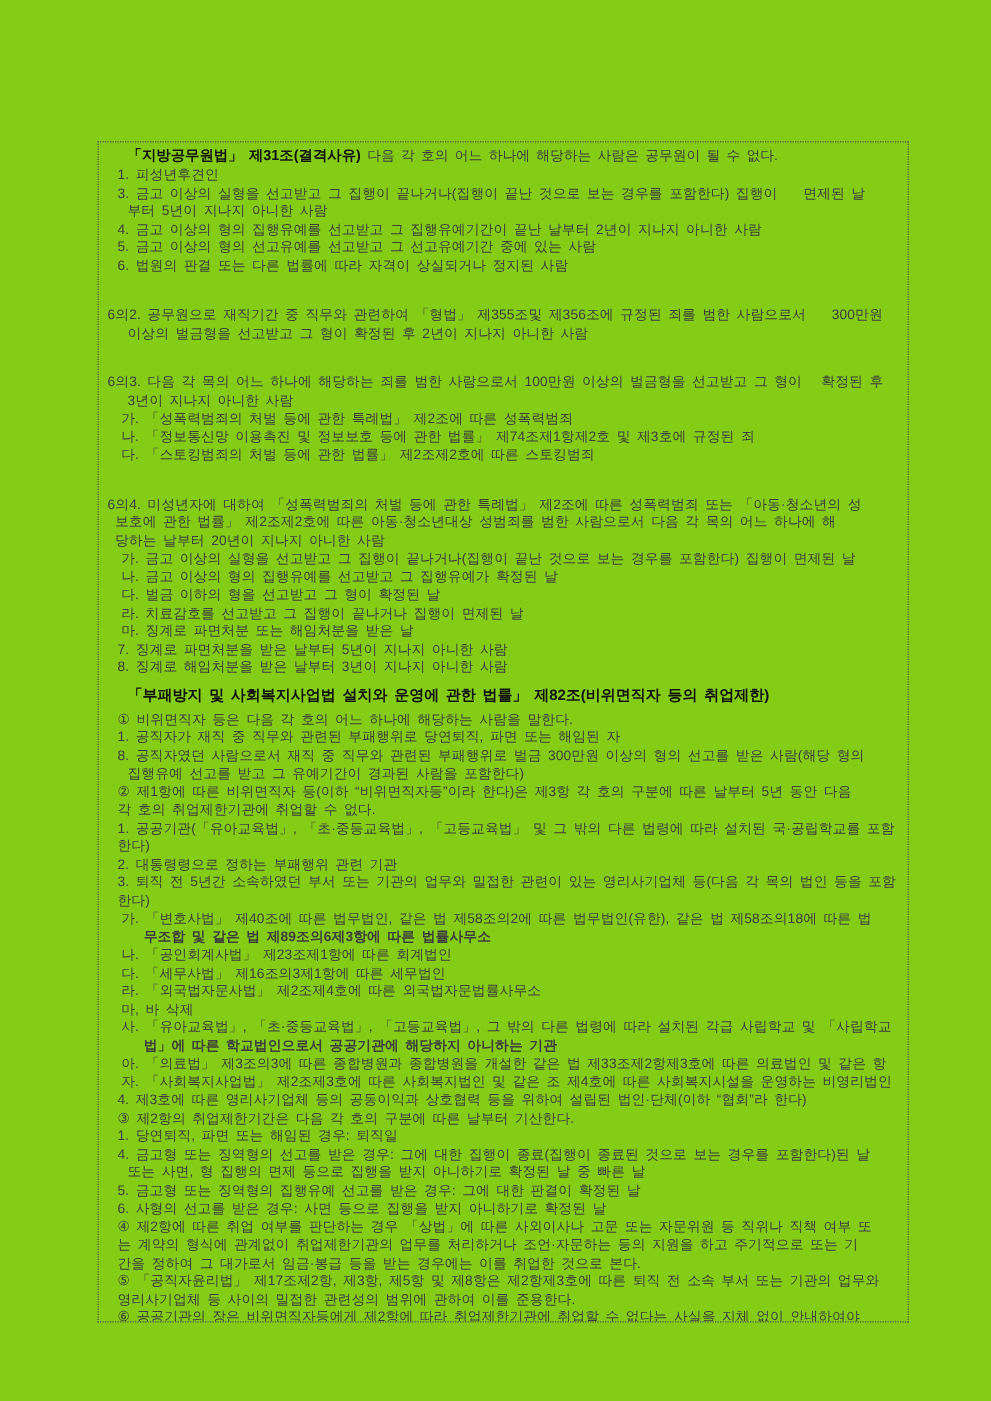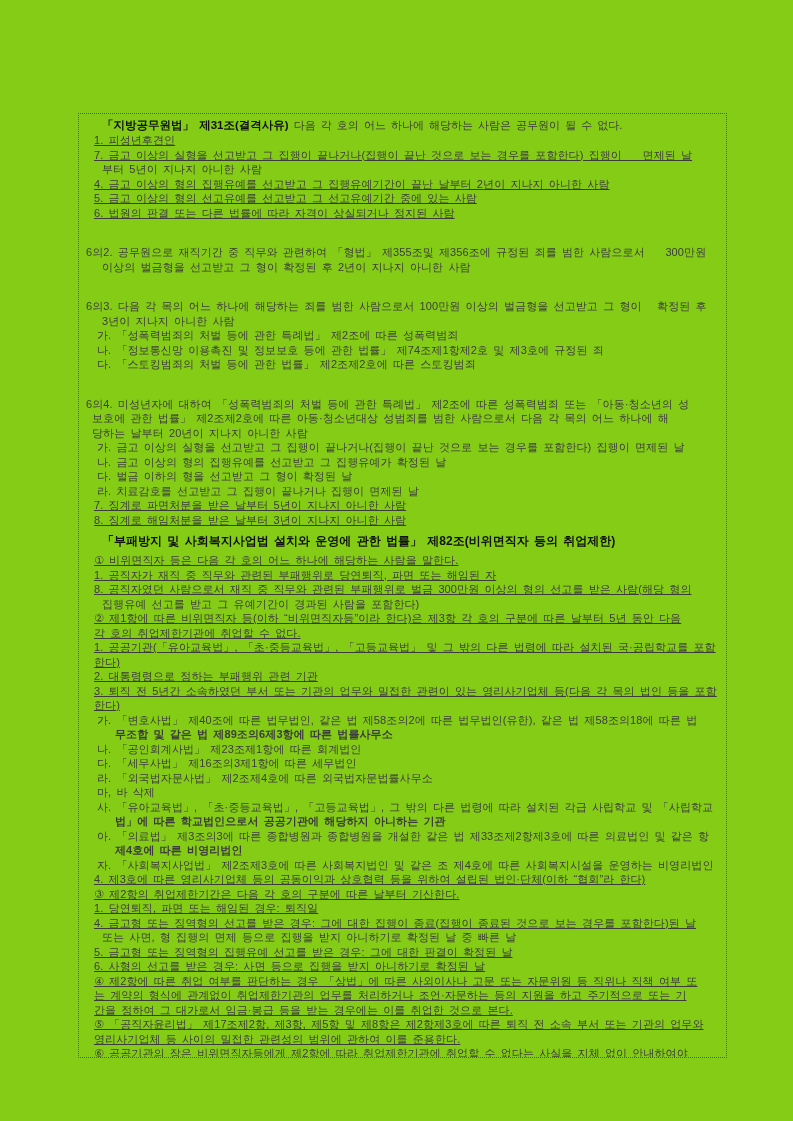--- a/index.html
+++ b/index.html
@@ -26,54 +26,55 @@
     color:#3c3c3c;
     white-space:pre-wrap;
     word-spacing:2px;
     letter-spacing:0.1px;
   }
   .hdr{white-space:pre-wrap;word-spacing:2px;line-height:16px;color:#3c3c3c;font-size:11px;}
   .hdr .b{font-weight:bold;color:#111;font-size:11.5px;}
   .hdr2{margin-top:6px;margin-bottom:3px;line-height:17px;}
   .hdr2 .b{font-size:12px;}
   
-  .a{padding-left:13px;text-decoration:underline;}
+  .a{padding-left:13px;}
   .a6{padding-left:5px;margin-top:25px;}
   .b{padding-left:21px;}
   .b2{padding-left:11px;}
   .c{padding-left:16px;}
   .d{padding-left:34px;font-weight:bold;}
 </style>
 </head>
 <body>
 
 <div class="page">
   <div class="doc-box">
 
     <div class="hdr"><span class="b">「지방공무원법」 제31조(결격사유)</span><span> 다음 각 호의 어느 하나에 해당하는 사람은 공무원이 될 수 없다.</span></div>
     <div class="ln a">1. 피성년후견인</div>
-    <div class="ln a">7. 금고 이상의 실형을 선고받고 그 집행이 끝나거나(집행이 끝난 것으로 보는 경우를 포함한다) 집행이    면제된 날</div>
+    <div class="ln a">3. 금고 이상의 실형을 선고받고 그 집행이 끝나거나(집행이 끝난 것으로 보는 경우를 포함한다) 집행이    면제된 날</div>
     <div class="ln b">부터 5년이 지나지 아니한 사람</div>
     <div class="ln a">4. 금고 이상의 형의 집행유예를 선고받고 그 집행유예기간이 끝난 날부터 2년이 지나지 아니한 사람</div>
     <div class="ln a">5. 금고 이상의 형의 선고유예를 선고받고 그 선고유예기간 중에 있는 사람</div>
     <div class="ln a">6. 법원의 판결 또는 다른 법률에 따라 자격이 상실되거나 정지된 사람</div>
     <div class="ln a6">6의2. 공무원으로 재직기간 중 직무와 관련하여 「형법」 제355조및 제356조에 규정된 죄를 범한 사람으로서    300만원</div>
     <div class="ln b">이상의 벌금형을 선고받고 그 형이 확정된 후 2년이 지나지 아니한 사람</div>
     <div class="ln a6">6의3. 다음 각 목의 어느 하나에 해당하는 죄를 범한 사람으로서 100만원 이상의 벌금형을 선고받고 그 형이   확정된 후</div>
     <div class="ln b">3년이 지나지 아니한 사람</div>
     <div class="ln c">가. 「성폭력범죄의 처벌 등에 관한 특례법」 제2조에 따른 성폭력범죄</div>
     <div class="ln c">나. 「정보통신망 이용촉진 및 정보보호 등에 관한 법률」 제74조제1항제2호 및 제3호에 규정된 죄</div>
     <div class="ln c">다. 「스토킹범죄의 처벌 등에 관한 법률」 제2조제2호에 따른 스토킹범죄</div>
     <div class="ln a6">6의4. 미성년자에 대하여 「성폭력범죄의 처벌 등에 관한 특례법」 제2조에 따른 성폭력범죄 또는 「아동·청소년의 성</div>
     <div class="ln b2">보호에 관한 법률」 제2조제2호에 따른 아동·청소년대상 성범죄를 범한 사람으로서 다음 각 목의 어느 하나에 해</div>
     <div class="ln b2">당하는 날부터 20년이 지나지 아니한 사람</div>
     <div class="ln c">가. 금고 이상의 실형을 선고받고 그 집행이 끝나거나(집행이 끝난 것으로 보는 경우를 포함한다) 집행이 면제된 날</div>
     <div class="ln c">나. 금고 이상의 형의 집행유예를 선고받고 그 집행유예가 확정된 날</div>
     <div class="ln c">다. 벌금 이하의 형을 선고받고 그 형이 확정된 날</div>
     <div class="ln c">라. 치료감호를 선고받고 그 집행이 끝나거나 집행이 면제된 날</div>
+    <div class="ln c">마. 징계로 파면처분 또는 해임처분을 받은 날</div>
     <div class="ln a">7. 징계로 파면처분을 받은 날부터 5년이 지나지 아니한 사람</div>
     <div class="ln a">8. 징계로 해임처분을 받은 날부터 3년이 지나지 아니한 사람</div>
 
     <div class="hdr hdr2"><span class="b">「부패방지 및 사회복지사업법 설치와 운영에 관한 법률」 제82조(비위면직자 등의 취업제한)</span><span></span></div>
     <div class="ln a">① 비위면직자 등은 다음 각 호의 어느 하나에 해당하는 사람을 말한다.</div>
     <div class="ln a">1. 공직자가 재직 중 직무와 관련된 부패행위로 당연퇴직, 파면 또는 해임된 자</div>
     <div class="ln a">8. 공직자였던 사람으로서 재직 중 직무와 관련된 부패행위로 벌금 300만원 이상의 형의 선고를 받은 사람(해당 형의</div>
     <div class="ln b">집행유예 선고를 받고 그 유예기간이 경과된 사람을 포함한다)</div>
     <div class="ln a">② 제1항에 따른 비위면직자 등(이하 “비위면직자등”이라 한다)은 제3항 각 호의 구분에 따른 날부터 5년 동안 다음</div>
     <div class="ln a">각 호의 취업제한기관에 취업할 수 없다.</div>
@@ -82,21 +83,20 @@
     <div class="ln a">3. 퇴직 전 5년간 소속하였던 부서 또는 기관의 업무와 밀접한 관련이 있는 영리사기업체 등(다음 각 목의 법인 등을 포함한다)</div>
     <div class="ln c">가. 「변호사법」 제40조에 따른 법무법인, 같은 법 제58조의2에 따른 법무법인(유한), 같은 법 제58조의18에 따른 법</div>
     <div class="ln d">무조합 및 같은 법 제89조의6제3항에 따른 법률사무소</div>
     <div class="ln c">나. 「공인회계사법」 제23조제1항에 따른 회계법인</div>
     <div class="ln c">다. 「세무사법」 제16조의3제1항에 따른 세무법인</div>
     <div class="ln c">라. 「외국법자문사법」 제2조제4호에 따른 외국법자문법률사무소</div>
     <div class="ln c">마, 바 삭제</div>
     <div class="ln c">사. 「유아교육법」, 「초·중등교육법」, 「고등교육법」, 그 밖의 다른 법령에 따라 설치된 각급 사립학교 및 「사립학교</div>
     <div class="ln d">법」에 따른 학교법인으로서 공공기관에 해당하지 아니하는 기관</div>
     <div class="ln c">아. 「의료법」 제3조의3에 따른 종합병원과 종합병원을 개설한 같은 법 제33조제2항제3호에 따른 의료법인 및 같은 항</div>
-    <div class="ln d">제4호에 따른 비영리법인</div>
     <div class="ln c">자. 「사회복지사업법」 제2조제3호에 따른 사회복지법인 및 같은 조 제4호에 따른 사회복지시설을 운영하는 비영리법인</div>
     <div class="ln a">4. 제3호에 따른 영리사기업체 등의 공동이익과 상호협력 등을 위하여 설립된 법인·단체(이하 “협회”라 한다)</div>
     <div class="ln a">③ 제2항의 취업제한기간은 다음 각 호의 구분에 따른 날부터 기산한다.</div>
     <div class="ln a">1. 당연퇴직, 파면 또는 해임된 경우: 퇴직일</div>
     <div class="ln a">4. 금고형 또는 징역형의 선고를 받은 경우: 그에 대한 집행이 종료(집행이 종료된 것으로 보는 경우를 포함한다)된 날</div>
     <div class="ln b">또는 사면, 형 집행의 면제 등으로 집행을 받지 아니하기로 확정된 날 중 빠른 날</div>
     <div class="ln a">5. 금고형 또는 징역형의 집행유예 선고를 받은 경우: 그에 대한 판결이 확정된 날</div>
     <div class="ln a">6. 사형의 선고를 받은 경우: 사면 등으로 집행을 받지 아니하기로 확정된 날</div>
     <div class="ln a">④ 제2항에 따른 취업 여부를 판단하는 경우 「상법」에 따른 사외이사나 고문 또는 자문위원 등 직위나 직책 여부 또</div>
     <div class="ln a">는 계약의 형식에 관계없이 취업제한기관의 업무를 처리하거나 조언·자문하는 등의 지원을 하고 주기적으로 또는 기</div>

